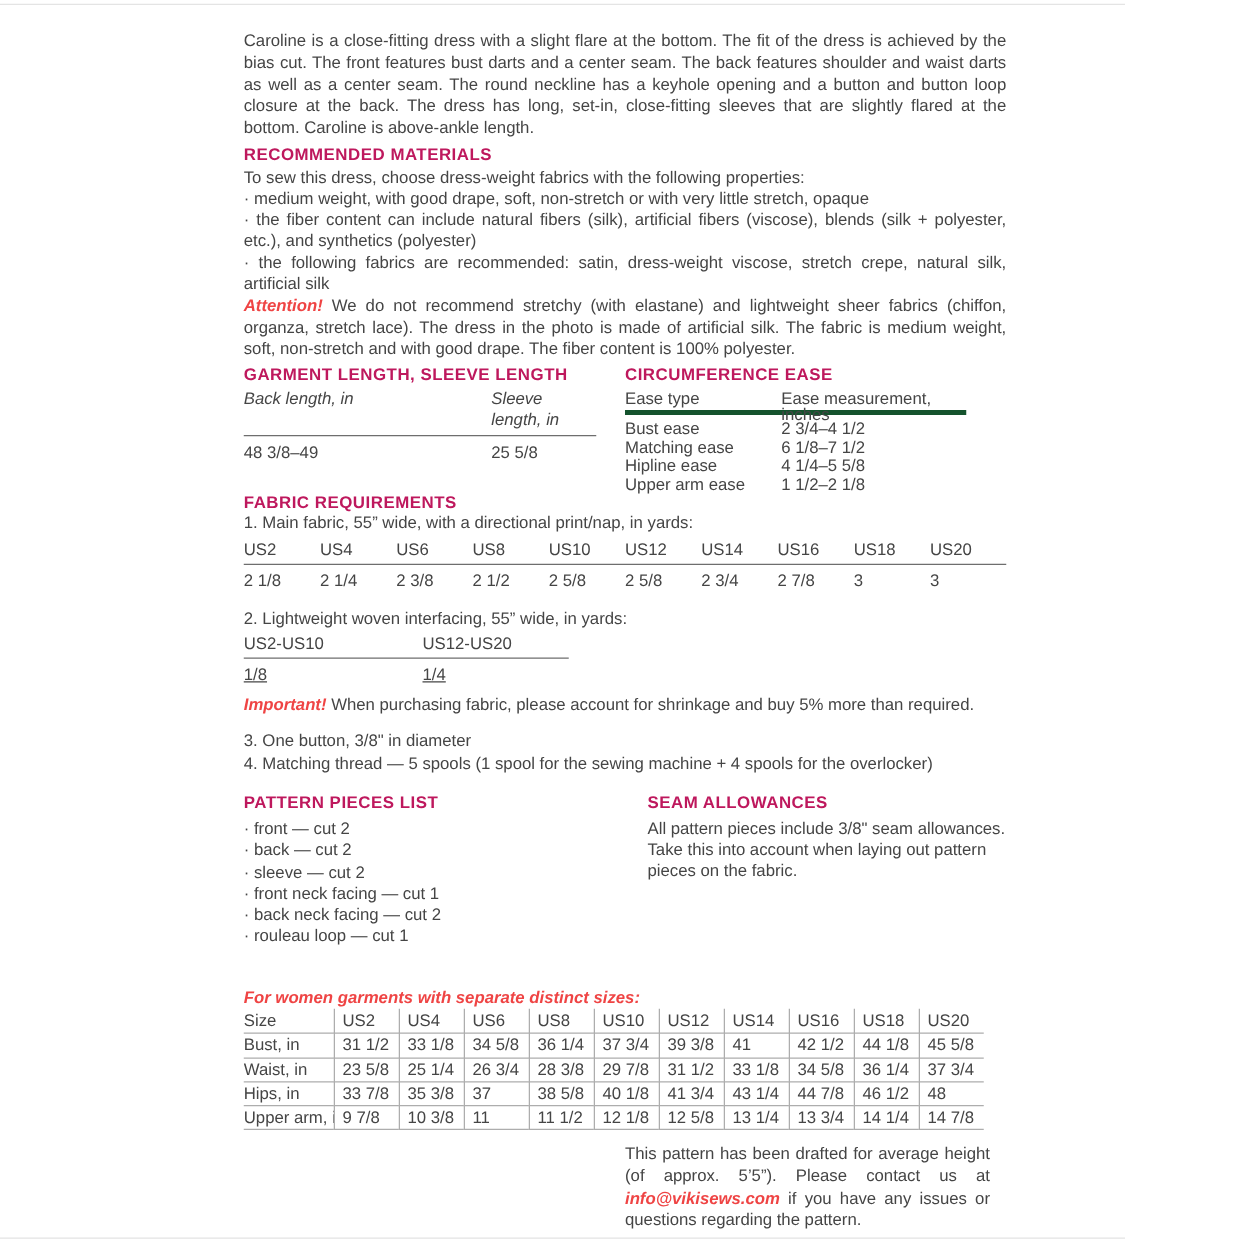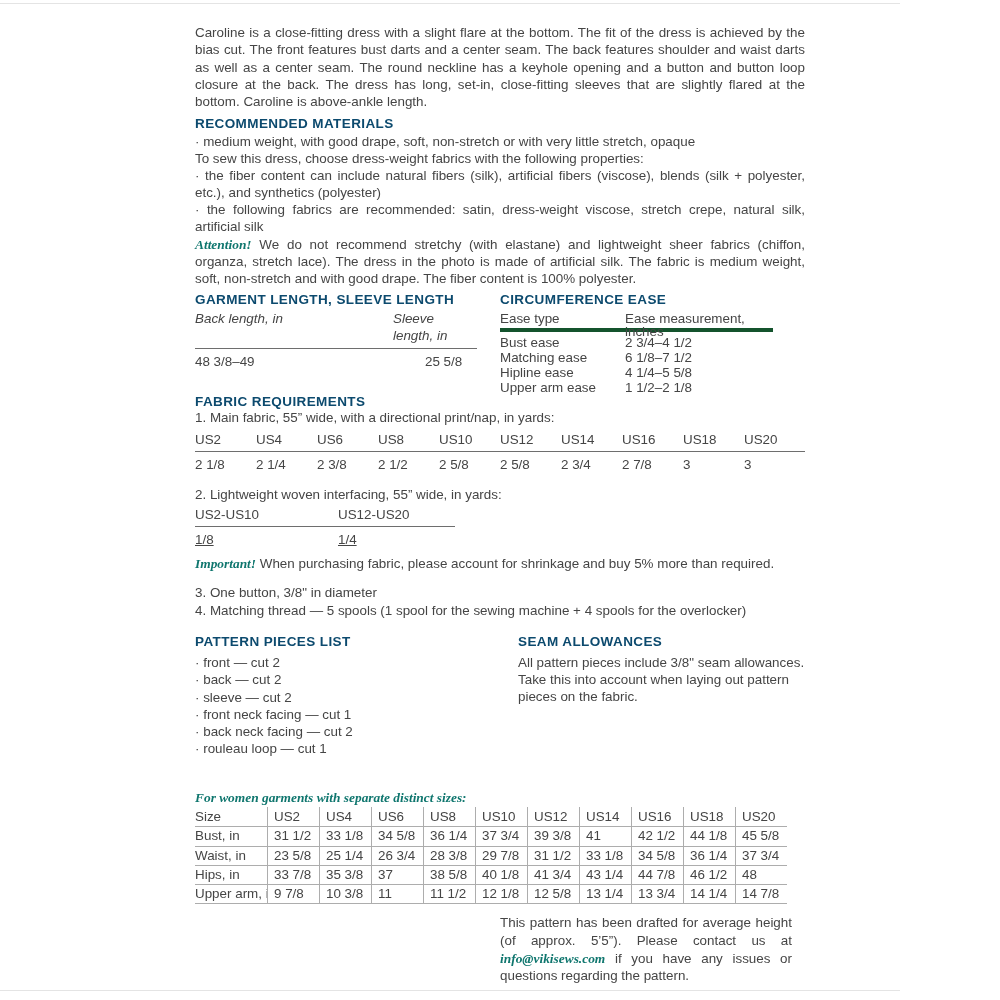--- a/index.html
+++ b/index.html
@@ -1,21 +1,21 @@
 <!DOCTYPE html>
 <html><head>
 <meta charset="utf-8">
 <style>
   html,body{margin:0;padding:0;background:#fff;}
   .page{position:relative;width:900px;height:1000px;background:#ffffff;overflow:hidden;
         font-family:"Liberation Sans",sans-serif;font-size:13.4px;line-height:17.3px;color:#454545;}
   .abs{position:absolute;}
   .just{text-align:justify;}
-  .h{font-weight:700;color:#0c4a6e;letter-spacing:.4px;font-size:13.5px;line-height:17px;}
-  .bi{font-weight:700;font-style:italic;color:#0f766e;font-family:Liberation Serif, serif;}
+  .h{font-weight:700;color:#be185d;letter-spacing:.4px;font-size:13.5px;line-height:17px;}
+  .bi{font-weight:700;font-style:italic;color:#ef4444;}
   .hairline{position:absolute;left:0;width:1000px;height:1px;background:#e4e4e4;}
 
   
   .mini-hdr{display:grid;border-bottom:1px solid #6e6e6e;padding-bottom:3px;}
   .mini-row{display:grid;padding-top:4px;}
   .ease-row{display:grid;height:15px;line-height:15px;}
   .ease-hdr{display:grid;border-bottom:4px solid #14532d;padding-bottom:3px;height:13px;line-height:13px;}
 
   
   .fgrid{display:grid;grid-template-columns:repeat(10,61px);}
@@ -35,34 +35,34 @@
 <body>
 
 <div class="page">
   <div class="hairline" style="top:3px;"></div>
   <div class="hairline" style="top:990px;"></div>
 
   <div class="abs just" style="left:195px;top:24px;width:610px;">Caroline is a close-fitting dress with a slight flare at the bottom. The fit of the dress is achieved by the bias cut. The front features bust darts and a center seam. The back features shoulder and waist darts as well as a center seam. The round neckline has a keyhole opening and a button and button loop closure at the back. The dress has long, set-in, close-fitting sleeves that are slightly flared at the bottom. Caroline is above-ankle length.</div>
 
   <div class="abs h" style="left:195px;top:115px;">RECOMMENDED MATERIALS</div>
   <div class="abs" style="left:195px;top:133px;width:610px;line-height:17.1px;">
+    <div class="just">To sew this dress, choose dress-weight fabrics with the following properties:</div>
     <div class="just">· medium weight, with good drape, soft, non-stretch or with very little stretch, opaque</div>
-    <div class="just">To sew this dress, choose dress-weight fabrics with the following properties:</div>
     <div class="just">· the fiber content can include natural fibers (silk), artificial fibers (viscose), blends (silk + polyester, etc.), and synthetics (polyester)</div>
     <div class="just">· the following fabrics are recommended: satin, dress-weight viscose, stretch crepe, natural silk, artificial silk</div>
     <div class="just"><span class="bi">Attention!</span><span> We do not recommend stretchy (with elastane) and lightweight sheer fabrics (chiffon, organza, stretch lace). The dress in the photo is made of artificial silk. The fabric is medium weight, soft, non-stretch and with good drape. The fiber content is 100% polyester.</span></div>
   </div>
 
   <div class="abs h" style="left:195px;top:291px;">GARMENT LENGTH, SLEEVE LENGTH</div>
   <div class="abs" style="left:195px;top:310px;width:282px;">
     <div class="mini-hdr" style="grid-template-columns:198px 84px;font-style:italic;">
       <div>Back length, in</div>
       <div>Sleeve length, in</div>
     </div>
-    <div class="mini-row" style="grid-template-columns:198px 84px;gap:32px;">
+    <div class="mini-row" style="grid-template-columns:198px 84px;">
       <div>48 3/8–49</div>
       <div>25 5/8</div>
     </div>
   </div>
 
   <div class="abs h" style="left:500px;top:291px;">CIRCUMFERENCE EASE</div>
   <div class="abs" style="left:500px;top:312px;width:273px;">
     <div class="ease-hdr" style="grid-template-columns:125px 148px;">
       <div>Ease type</div>
       <div>Ease measurement, inches</div>

